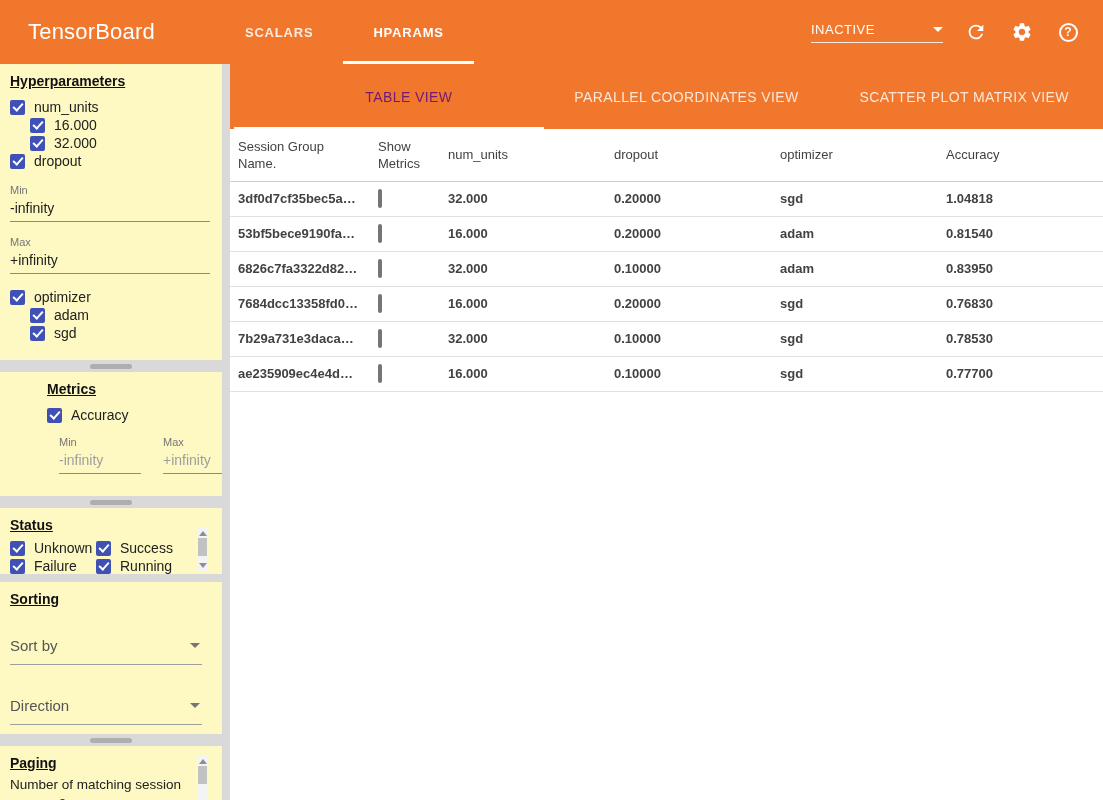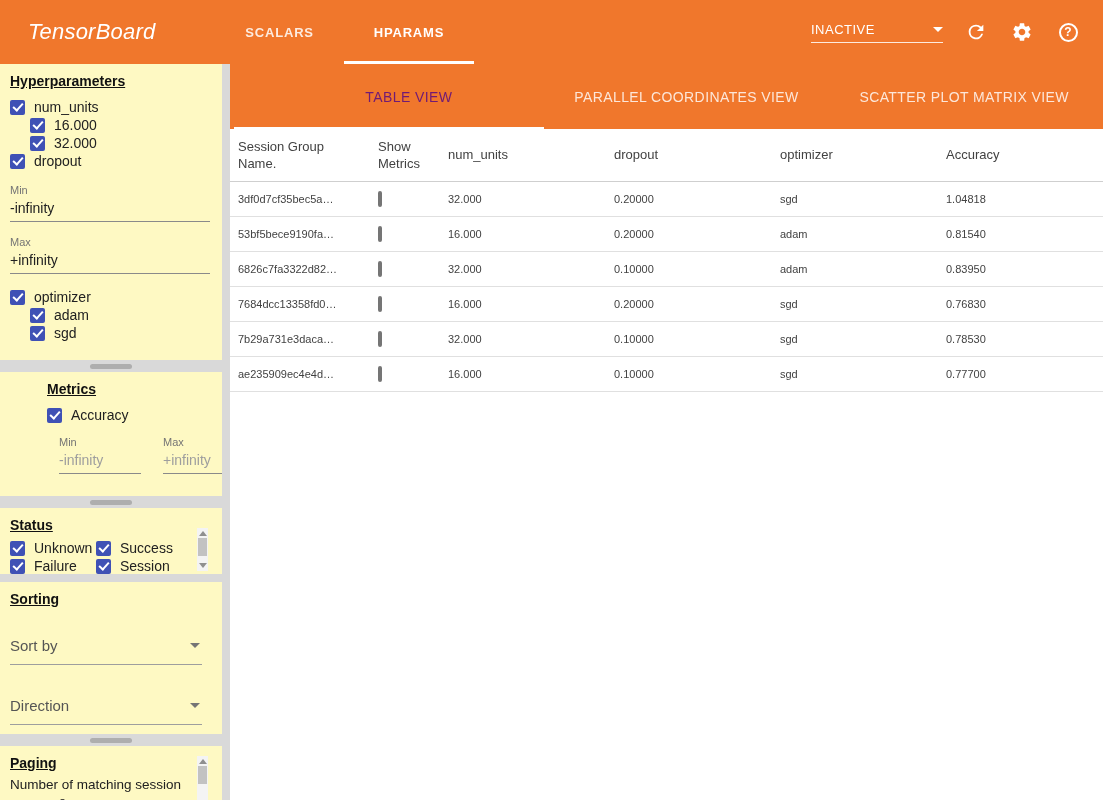--- a/index.html
+++ b/index.html
@@ -7,21 +7,21 @@
   body {
     width:1103px; height:800px; overflow:hidden; position:relative;
     font-family:"Liberation Sans", sans-serif; background:#fff; color:#212121;
   }
 
   
   .topbar {
     position:absolute; top:0; left:0; right:0; height:64px;
     background:#f0772c; display:flex; align-items:center; color:#fff; z-index:20;
   }
-  .logo { font-size:22px; font-weight:400; margin-left:28px; letter-spacing:0.2px;font-style:italic; }
+  .logo { font-size:22px; font-weight:400; margin-left:28px; letter-spacing:0.2px; }
   .nav-tabs { display:flex; height:64px; margin-left:60px; }
   .nav-tab {
     display:flex; align-items:center; padding:0 30px; font-size:13px; font-weight:700;
     letter-spacing:0.8px; color:rgba(255,255,255,0.85); cursor:pointer; border-bottom:3px solid transparent; padding-top:3px;
   }
   .nav-tab.active { color:#fff; border-bottom:3px solid #fff; }
   .topbar-right { margin-left:auto; display:flex; align-items:center; gap:20px; margin-right:22px; }
   .run-select {
     width:132px; display:flex; align-items:center; justify-content:space-between;
     border-bottom:1px solid rgba(255,255,255,0.85); padding-bottom:5px;
@@ -114,23 +114,24 @@
   .view-tab.active { color:#701a75;padding-left:40px; }
   .view-tab.active::after { content:""; position:absolute; left:4px; right:4px; bottom:0; height:2px; background:#fff; }
 
   table.hp-table { width:100%; border-collapse:collapse; table-layout:fixed; }
   .hp-table th {
     height:52px; padding:6px 8px; font-size:13px; font-weight:400; color:#424242;
     text-align:left; vertical-align:middle; border-bottom:1px solid #cfcfcf; cursor:pointer;
     line-height:17px;
   }
   .hp-table td {
-    height:35px; padding:8px 8px; font-size:11px; color:#424242;
+    height:35px; padding:8px 8px; font-size:13px; color:#424242;
     border-bottom:1px solid #e0e0e0; white-space:nowrap; overflow:hidden; text-overflow:ellipsis;
     vertical-align:middle;
+    font-weight:bold;
   }
   .hp-table td .cb { margin:0; }
 </style>
 </head>
 <body>
 
 <header class="topbar">
   <div class="logo">TensorBoard</div>
   <nav class="nav-tabs">
     <div class="nav-tab">SCALARS</div>
@@ -235,21 +236,21 @@
         <div class="cb-row">
           <span class="cb"></span>
           <span>Success</span>
         </div>
         <div class="cb-row">
           <span class="cb"></span>
           <span>Failure</span>
         </div>
         <div class="cb-row">
           <span class="cb"></span>
-          <span>Session</span>
+          <span>Running</span>
         </div>
       </div>
       <div class="vscroll status-sb">
         <div class="vs-arrow up"></div>
         <div class="vs-thumb"></div>
         <div class="vs-space"></div>
         <div class="vs-arrow down"></div>
       </div>
     </section>
 

